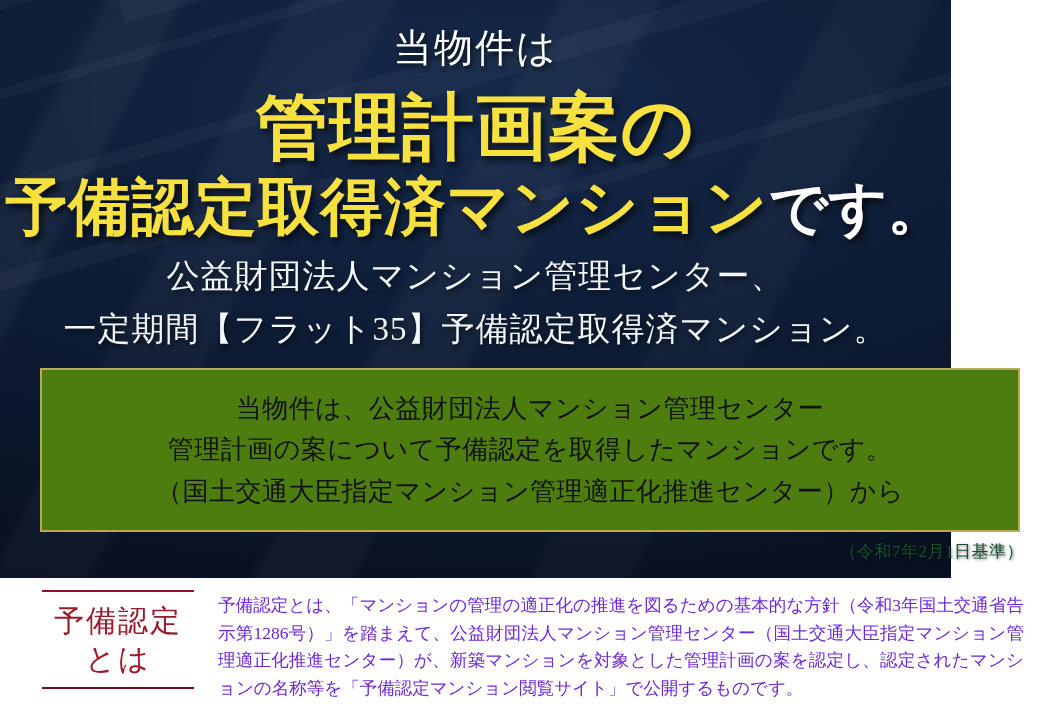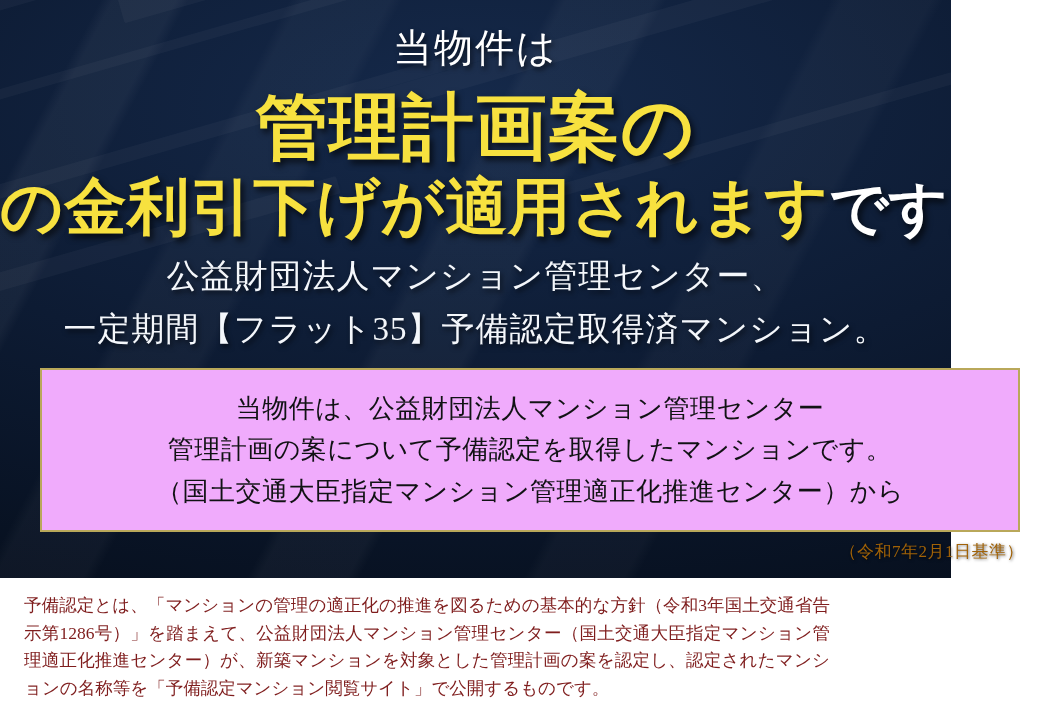--- a/index.html
+++ b/index.html
@@ -92,39 +92,39 @@
     letter-spacing:1px;
     text-shadow:2px 3px 5px rgba(0,0,0,.6);
   }
   .subcopy span { display:block; }
 
   
   .panel {
     position:absolute;
     left:40px; top:368px;
     width:980px; height:164px;
-    background:#f0abfc;
+    background:#4d7c0f;
     border:2px solid #b9a85a;
     display:flex; flex-direction:column;
     align-items:center; justify-content:center;
     z-index:4;
   }
   .panel p {
     color:#111214;
     font-size:26px;
     line-height:1.58;
     letter-spacing:.5px;
     text-align:center;
     white-space:nowrap;
   }
 
   .datenote {
     position:absolute;
     right:36px; top:540px;
-    color:#a16207;
+    color:#14532d;
     font-size:17px;
     letter-spacing:.5px;
     z-index:4;
     text-shadow:1px 1px 3px rgba(0,0,0,.6);
   }
 
   
   .footer {
     position:absolute;
     left:0; top:578px;
@@ -148,21 +148,21 @@
     line-height:1.28;
     letter-spacing:2px;
     flex:0 0 auto;
   }
   .tag span { display:block; white-space:nowrap; }
 
   .finecopy {
     margin-left:24px;
     margin-top:14px;
     width:806px;
-    color:#7f1d1d;
+    color:#6d28d9;
     font-size:17.5px;
     line-height:1.58;
     letter-spacing:0;
     text-align:justify;
     text-justify:inter-character;
   }
 </style>
 </head>
 <body>
 
@@ -177,39 +177,43 @@
     <div class="streak" style="left:-180px; top:236px;  width:700px;  height:14px;"></div>
     <div class="streak" style="left:520px;  top:196px;  width:620px;  height:12px;"></div>
     <div class="streak" style="left:-200px; top:330px;  width:560px;  height:18px;"></div>
 
     <div class="hero-inner">
 
       <div class="eyebrow">当物件は</div>
 
       <div class="headline">
         <span class="l1">管理計画案の</span>
-        <span class="l2"><span>の金利引下げが適用されます</span><span class="tail">です。</span></span>
+        <span class="l2"><span>予備認定取得済マンション</span><span class="tail">です。</span></span>
       </div>
 
       <div class="subcopy">
         <span>公益財団法人マンション管理センター、</span>
         <span>一定期間【フラット35】予備認定取得済マンション。</span>
       </div>
 
     </div>
   </div>
 
   <div class="panel">
     <p>当物件は、公益財団法人マンション管理センター</p>
     <p>管理計画の案について予備認定を取得したマンションです。</p>
     <p>（国土交通大臣指定マンション管理適正化推進センター）から</p>
   </div>
 
   <div class="datenote">（令和7年2月1日基準）</div>
 
   <div class="footer">
 
+    <div class="tag">
+      <span>予備認定</span>
+      <span>とは</span>
+    </div>
 
     <div class="finecopy">予備認定とは、「マンションの管理の適正化の推進を図るための基本的な方針（令和3年国土交通省告示第1286号）」を踏まえて、公益財団法人マンション管理センター（国土交通大臣指定マンション管理適正化推進センター）が、新築マンションを対象とした管理計画の案を認定し、認定されたマンションの名称等を「予備認定マンション閲覧サイト」で公開するものです。</div>
 
   </div>
 
 </div>
 
 </body></html>

